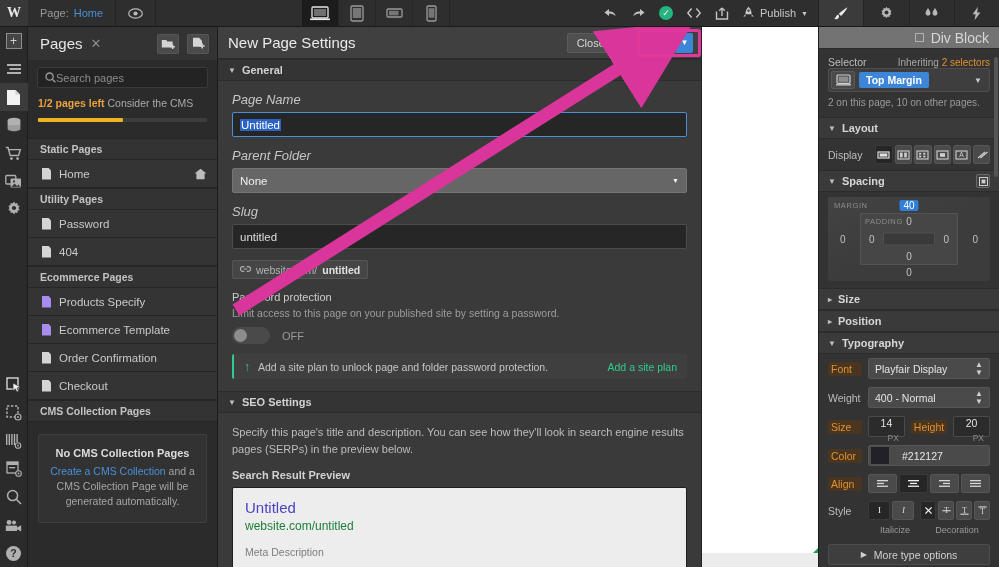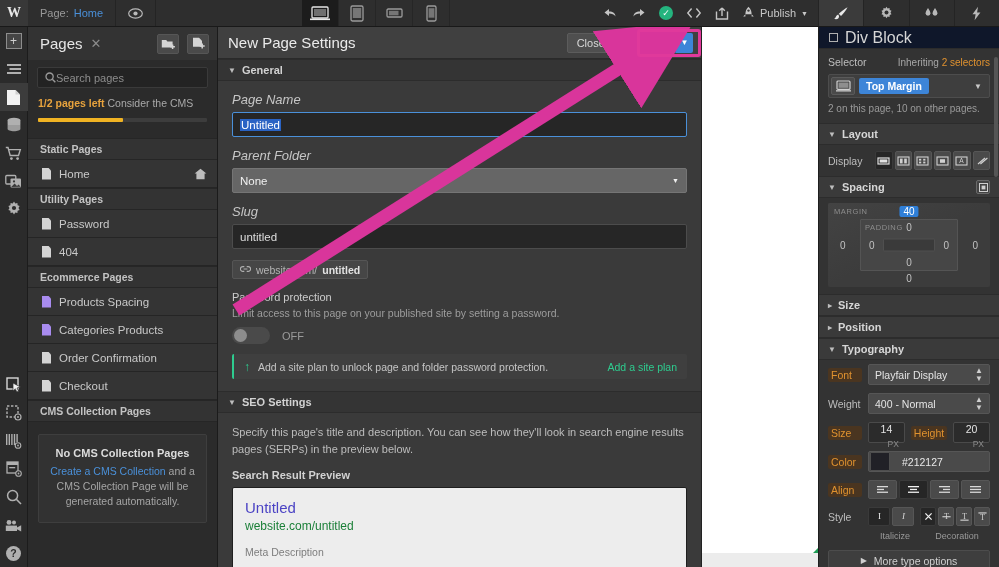--- a/index.html
+++ b/index.html
@@ -279,25 +279,25 @@
     justify-content: center; font-weight: normal; cursor: pointer;
   }
 
   
   .right {
     position: absolute; top: 27px; right: 0; width: 181px; bottom: 0;
     background: #333; z-index: 30; overflow: hidden; border-left: 1px solid #1e1e1e;
   }
   .r-crumb {
     height: 22px; display: flex; align-items: center; gap: 7px; padding: 0 10px;
-    background: #0f172a; border-bottom: 1px solid #2b2b2b; font-size: 16px; color: #d6d6d6;
+    background: #737373; border-bottom: 1px solid #2b2b2b; font-size: 14px; color: #d6d6d6; justify-content: flex-end;
   }
   .sq { width: 9px; height: 9px; border: 1px solid #b0b0b0; }
   .r-sec-pad { padding: 7px 9px 9px 9px; }
-  .sel-row { display: flex; align-items: center; margin-bottom: 6px; }
+  .sel-row { display: flex; align-items: center; }
   .sel-lbl { font-size: 10.5px; color: #bdbdbd; flex: 1; }
   .inherit { font-size: 10px; color: #a7a7a7; }
   .inherit b { color: #e0922f; font-weight: normal; }
   .sel-field {
     display: flex; align-items: center; background: #3e3e3e; border: 1px solid #4d4d4d;
     border-radius: 2px; height: 24px; padding: 2px; gap: 4px;
   }
   .sel-icon {
     width: 24px; height: 18px; background: #4a4a4a; border: 1px solid #5a5a5a;
     border-radius: 2px; display: flex; align-items: center; justify-content: center;
@@ -832,25 +832,25 @@
       <span class="nm">Password</span>
     </div>
     <div class="p-item">
       <span class="doc"></span>
       <span class="nm">404</span>
     </div>
 
     <div class="grp-head">Ecommerce Pages</div>
     <div class="p-item">
       <span class="doc purple"></span>
-      <span class="nm">Products Spacing</span>
+      <span class="nm">Products Specify</span>
     </div>
     <div class="p-item">
       <span class="doc purple"></span>
-      <span class="nm">Categories Products</span>
+      <span class="nm">Ecommerce Template</span>
     </div>
     <div class="p-item">
       <span class="doc"></span>
       <span class="nm">Order Confirmation</span>
     </div>
     <div class="p-item">
       <span class="doc"></span>
       <span class="nm">Checkout</span>
     </div>
 

